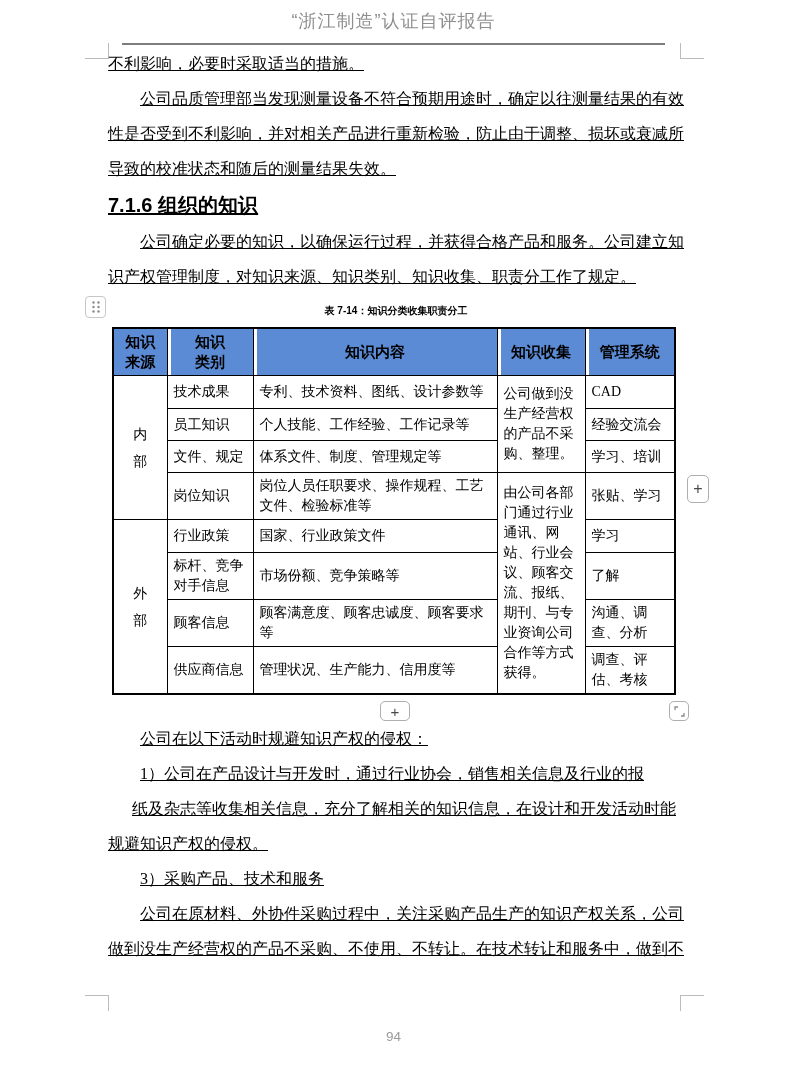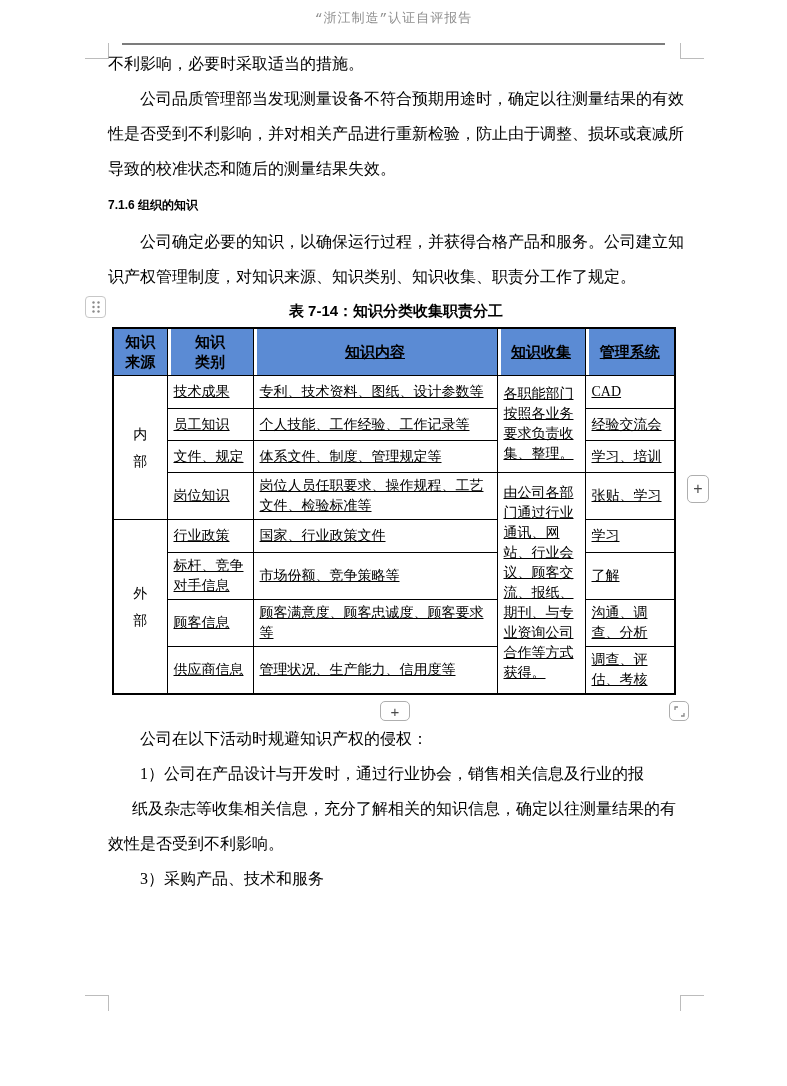--- a/index.html
+++ b/index.html
@@ -3,48 +3,48 @@
 <meta charset="utf-8">
 <style>
   html,body { margin:0; padding:0; background:#ffffff; }
   .page {
     position:relative; width:787px; height:1086px; background:#fff;
     font-family:"Liberation Serif", serif; color:#000; overflow:hidden;
   }
   
   .doc-header-title {
     position:absolute; top:9px; left:0; right:0; text-align:center;
-    color:#8f8f8f; font-size:13px; letter-spacing:1px;
-    font-family:Liberation Mono, monospace;
+    color:#8f8f8f; font-size:18px; letter-spacing:1px;
+    font-family:Liberation Sans, sans-serif;
   }
   .doc-header-rule { position:absolute; top:43px; left:122px; width:543px; height:0; border-top:2px solid #7c7c7c; }
   
   .mark { position:absolute; width:23px; height:15px; }
   .mark-tl { left:85px;  top:43px;  border-right:1px solid #bcbcbc; border-bottom:1px solid #bcbcbc; }
   .mark-tr { left:680px; top:43px;  border-left:1px solid #bcbcbc;  border-bottom:1px solid #bcbcbc; }
   .mark-bl { left:85px;  top:995px; border-right:1px solid #bcbcbc; border-top:1px solid #bcbcbc; }
   .mark-br { left:680px; top:995px; border-left:1px solid #bcbcbc;  border-top:1px solid #bcbcbc; }
 
   .text-area { position:absolute; left:108px; top:46px; width:576px; font-size:16px; line-height:35px; }
-  .text-area p { margin:0; }
+  .text-area p { margin:0;text-decoration:underline; }
   .indent { text-indent:2em; }
   .indent-sm { text-indent:24px; }
   .section-heading {
-    font-size:12px; font-weight:bold; line-height:38px; margin:0;
+    font-size:20px; font-weight:bold; line-height:38px; margin:0;
     font-family:"Liberation Sans", sans-serif;
   }
   .table-caption {
-    text-align:center; font-weight:bold; font-size:15px; line-height:26px;
+    text-align:center; font-weight:bold; font-size:10px; line-height:26px;
     margin:4px 0 3px; font-family:"Liberation Sans", sans-serif;
   }
 
   .table-wrap { position:relative; margin-left:4px; width:566px; }
   table.k {
     border-collapse:collapse; table-layout:fixed; width:480px;
-    border:2px solid #000; font-size:14px;text-decoration:underline;
+    border:2px solid #000; font-size:14px;
   }
   table.k th, table.k td { border:1px solid #000; padding:3px 6px; vertical-align:middle; }
   table.k th {
     background:#5b8bd4; font-weight:bold; font-size:15px; line-height:20px;
     text-align:center; font-family:"Liberation Sans", sans-serif; height:38px;
   }
   table.k th + th { box-shadow: inset 3px 0 0 #fff; }
   table.k td { line-height:20px; }
   .c-src { text-align:center;margin-top:34px; }
   .c-src span { display:inline-block; width:1.1em; word-break:break-all; line-height:27px; }
@@ -104,21 +104,21 @@
           <th class="hdr-2line"><span>知识来源</span></th>
           <th class="hdr-2line"><span>知识类别</span></th>
           <th>知识内容</th>
           <th>知识收集</th>
           <th>管理系统</th>
         </tr>
         <tr class="h-r1">
           <td class="c-src" rowspan="4"><span>内部</span></td>
           <td>技术成果</td>
           <td>专利、技术资料、图纸、设计参数等</td>
-          <td rowspan="3">各职能部门按照各业务要求负责收集、整理。</td>
+          <td rowspan="3">公司做到没生产经营权的产品不采购、整理。</td>
           <td>CAD</td>
         </tr>
         <tr class="h-r2">
           <td>员工知识</td>
           <td>个人技能、工作经验、工作记录等</td>
           <td>经验交流会</td>
         </tr>
         <tr class="h-r3">
           <td>文件、规定</td>
           <td>体系文件、制度、管理规定等</td>
@@ -173,17 +173,19 @@
       <div class="widget-btn expand-btn">
         <svg width="11" height="11" viewBox="0 0 11 11">
           <polyline points="1,4 1,1 4,1" fill="none" stroke="#8a8a8a" stroke-width="1.3"></polyline>
           <polyline points="7,10 10,10 10,7" fill="none" stroke="#8a8a8a" stroke-width="1.3"></polyline>
         </svg>
       </div>
     </div>
 
     <p class="indent" style="margin-top:26px;">公司在以下活动时规避知识产权的侵权：</p>
     <p class="indent">1）公司在产品设计与开发时，通过行业协会，销售相关信息及行业的报</p>
-    <p class="indent-sm">纸及杂志等收集相关信息，充分了解相关的知识信息，确定以往测量结果的有效性是否受到不利影响。</p>
+    <p class="indent-sm">纸及杂志等收集相关信息，充分了解相关的知识信息，在设计和开发活动时能规避知识产权的侵权。</p>
     <p class="indent">3）采购产品、技术和服务</p>
+    <p class="indent">公司在原材料、外协件采购过程中，关注采购产品生产的知识产权关系，公司做到没生产经营权的产品不采购、不使用、不转让。在技术转让和服务中，做到不</p>
   </div>
 
+  <div class="page-number">94</div>
 </div>
 
 </body></html>

